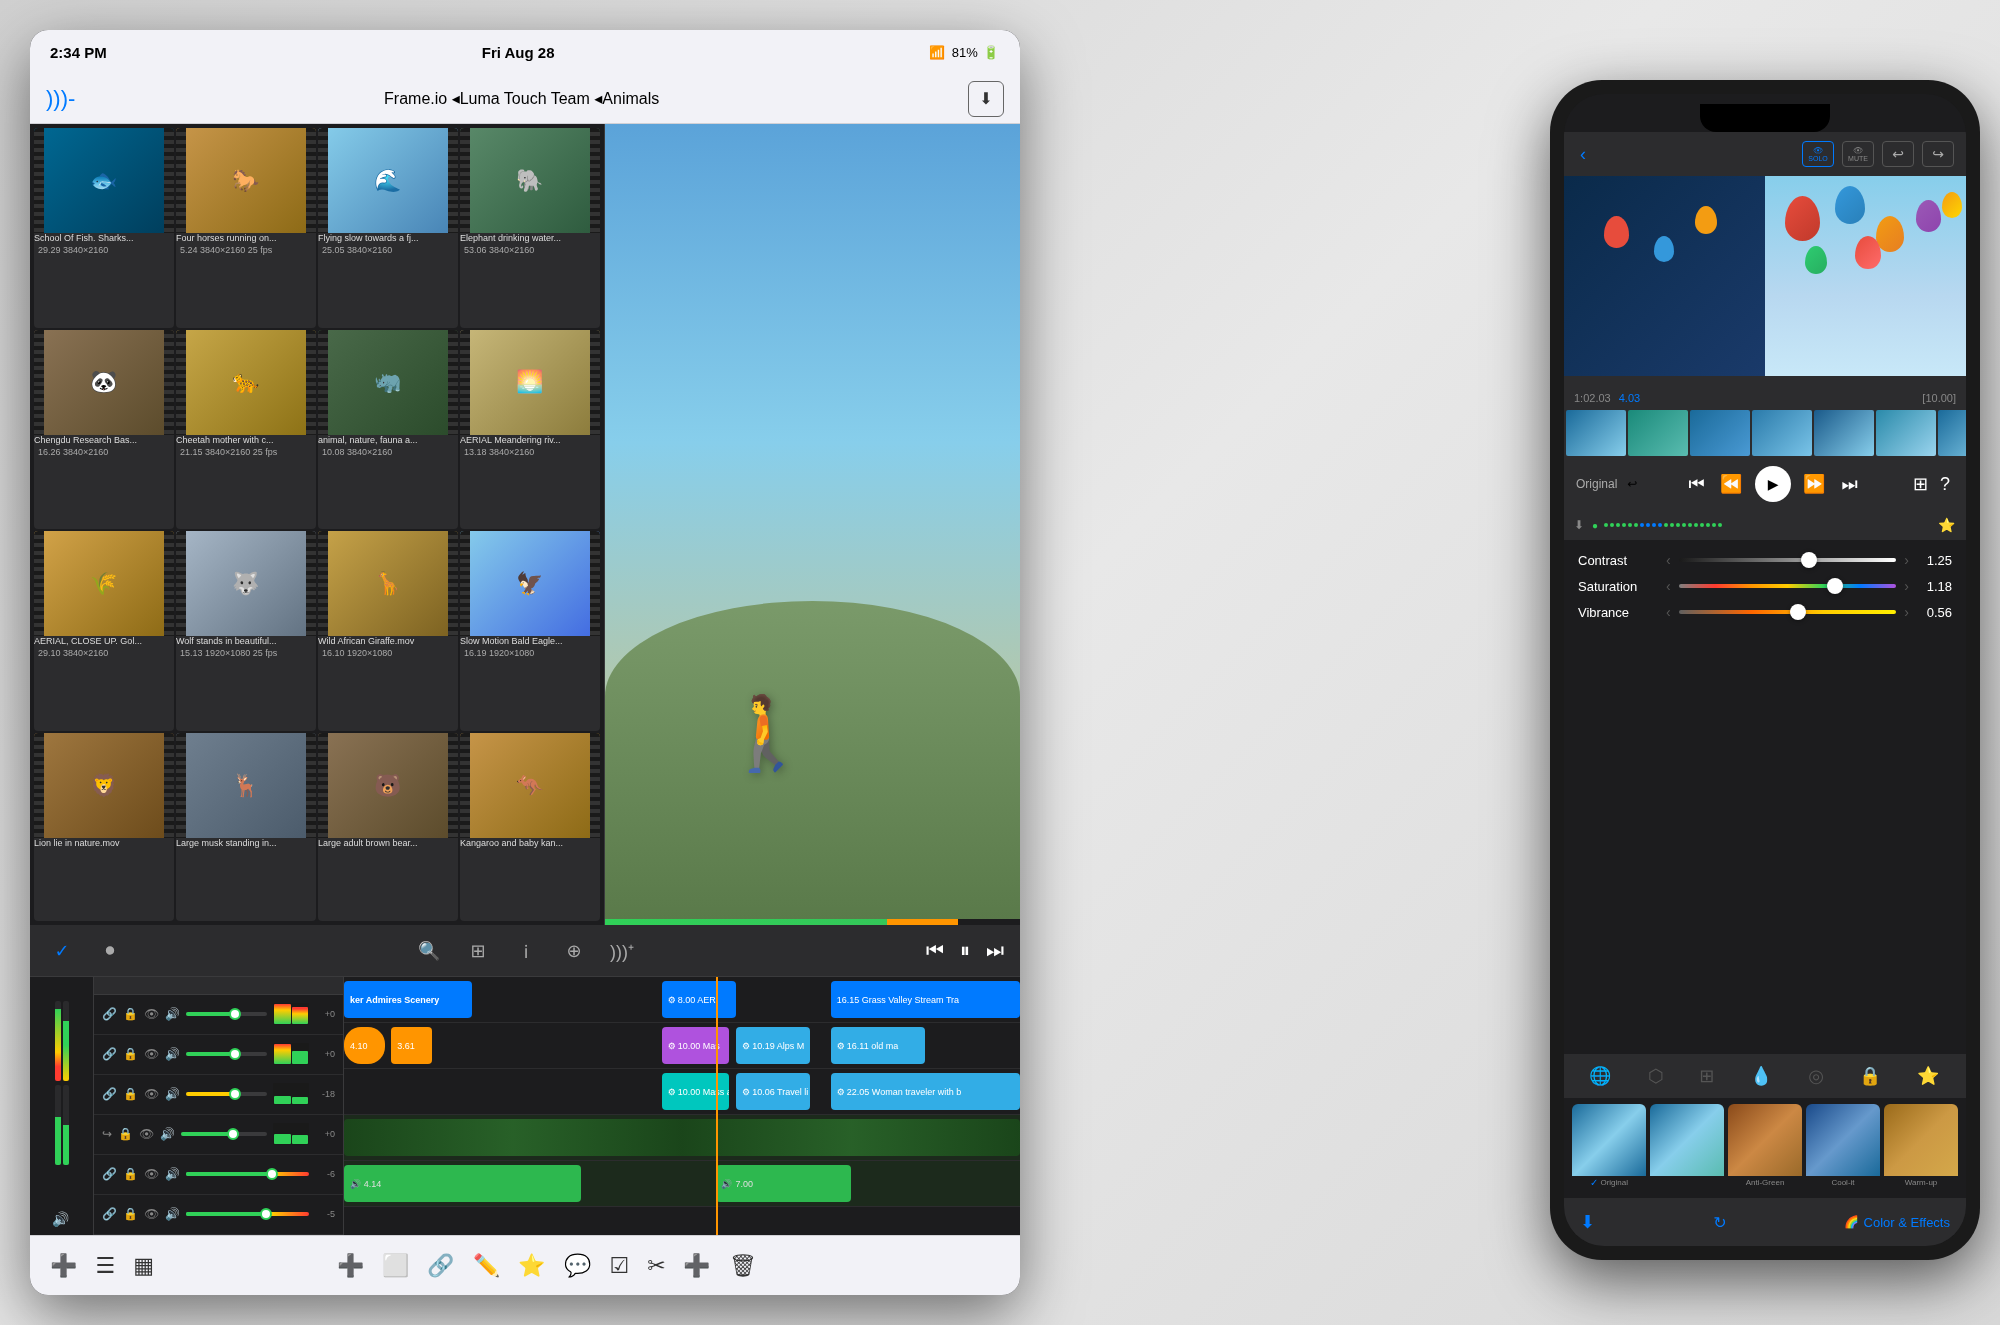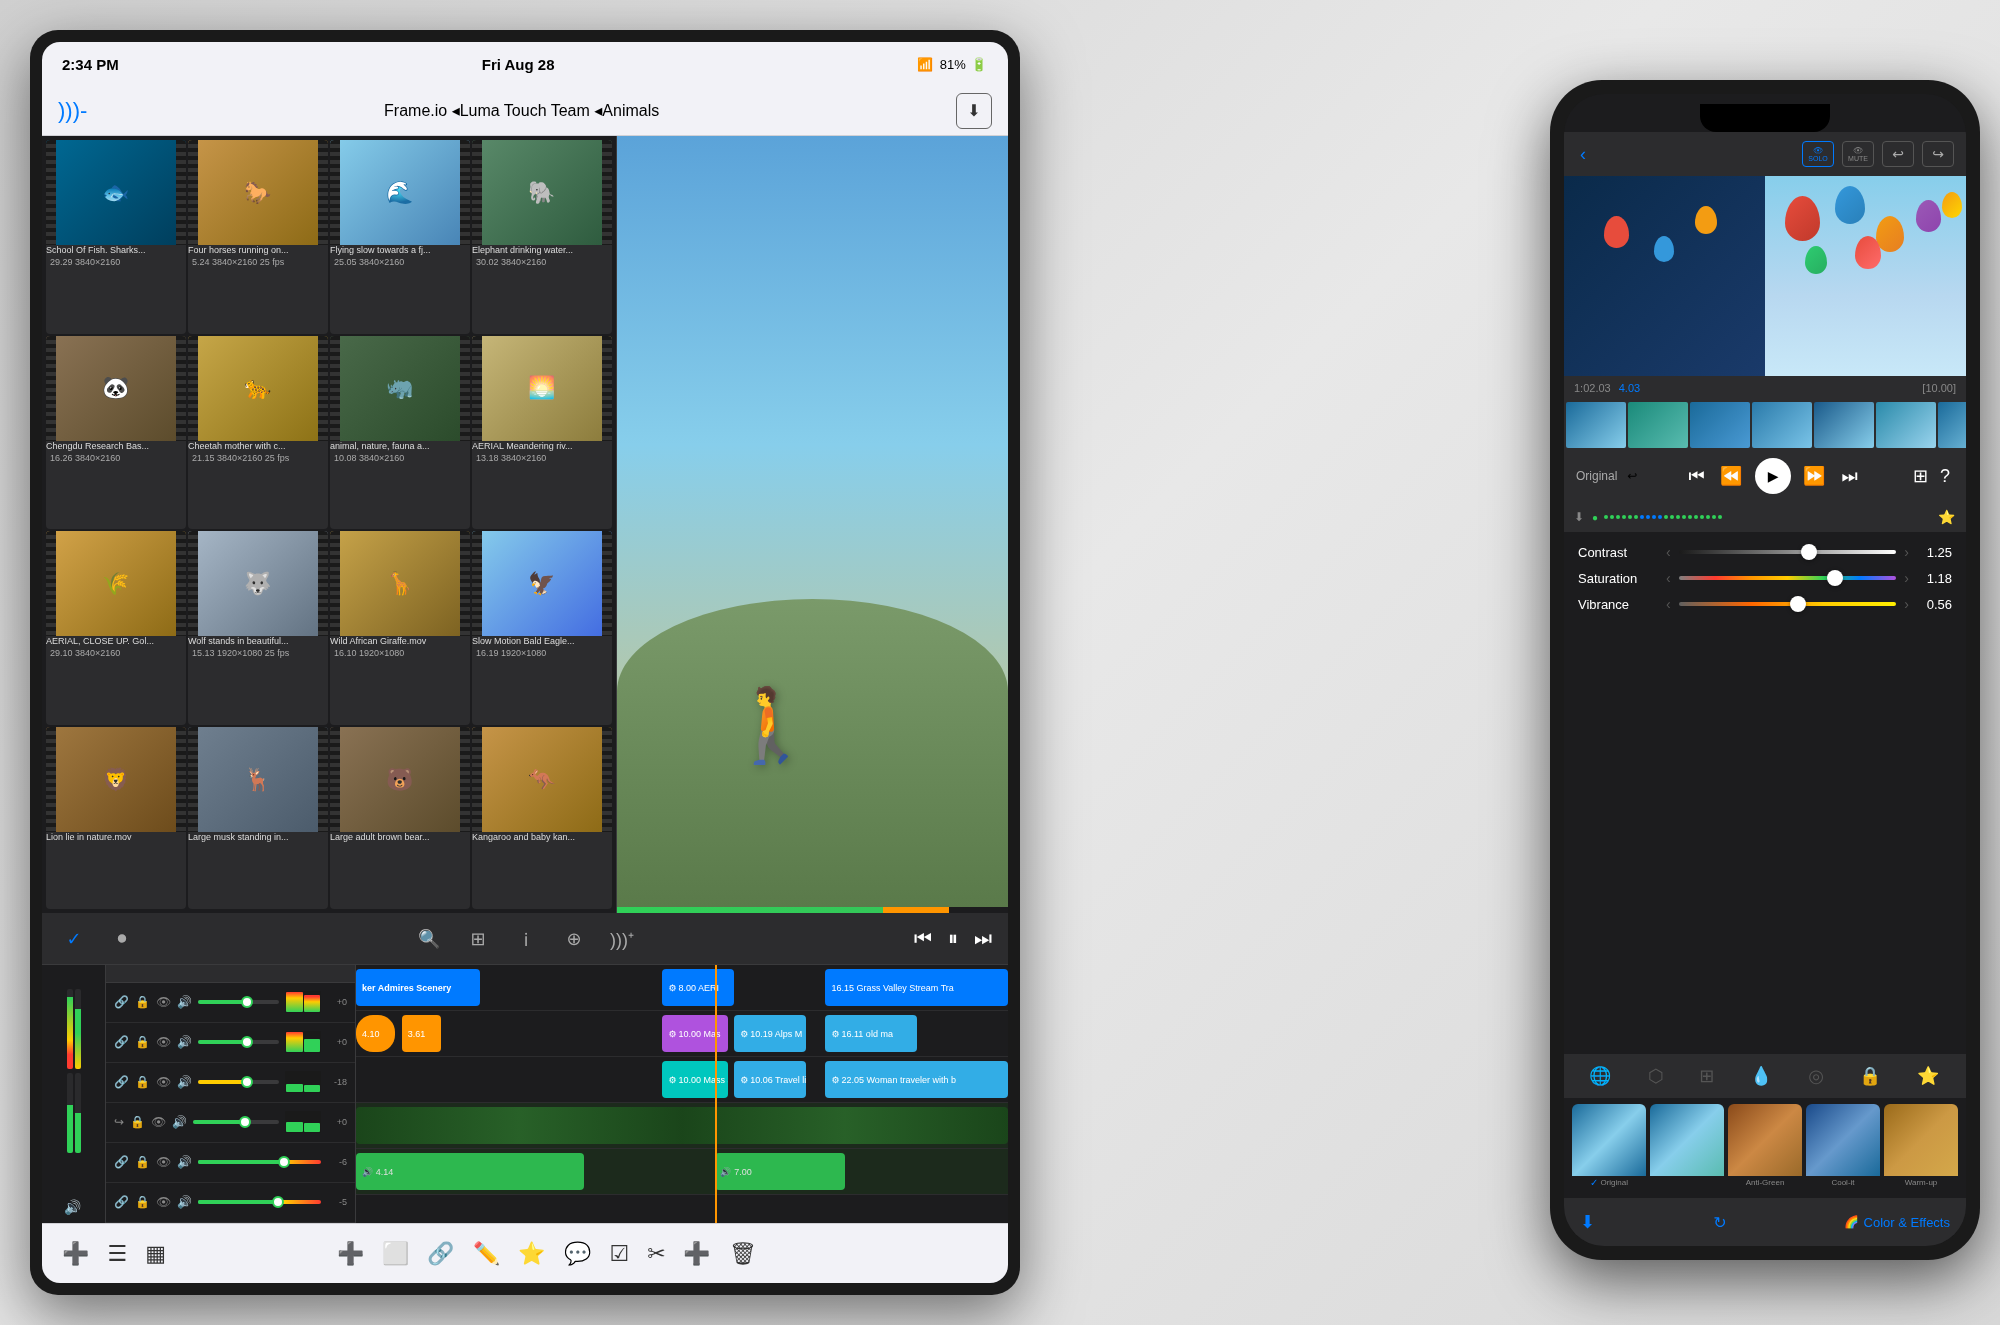--- a/index.html
+++ b/index.html
@@ -24,21 +24,20 @@
     
     .tablet {
       position: absolute;
       left: 30px;
       top: 30px;
       width: 990px;
       height: 1265px;
       background: #1a1a1a;
       border-radius: 28px;
       box-shadow: 0 20px 60px rgba(0,0,0,0.5);
-      padding: 12px;
     }
 
     .tablet-screen {
       width: 100%;
       height: 100%;
       background: #1c1c1e;
       border-radius: 18px;
       overflow: hidden;
       display: flex;
       flex-direction: column;
@@ -509,22 +508,22 @@
       background: linear-gradient(135deg, #1a6a9a 0%, #0a4a7a 50%, #87ceeb 100%);
       position: relative;
       overflow: hidden;
     }
 
     
     .phone-timecode {
       height: 24px;
       background: #2c2c2e;
       display: flex;
-      align-items: center;
-      padding: 0 10px;
+      align-items: flex-start;
+      padding: 16px 10px;
       gap: 8px;
       flex-shrink: 0;
     }
 
     .timecode-text {
       font-size: 11px;
       color: #888;
       font-variant-numeric: tabular-nums;
     }
 
@@ -840,21 +839,21 @@
             </div>
             <div class="media-item">
               <div class="media-thumb">
                 <div class="media-thumb-bg thumb-elephant">
                   <div class="film-strip-left"></div>
                   <div class="film-strip-right"></div>
                   <span style="font-size:22px">🐘</span>
                 </div>
               </div>
               <div class="media-title">Elephant drinking water...</div>
-              <div class="media-info">30.02  3840×2160</div>
+              <div class="media-info">53.06  3840×2160</div>
             </div>
 
             <div class="media-item">
               <div class="media-thumb">
                 <div class="media-thumb-bg thumb-chengdu">
                   <div class="film-strip-left"></div>
                   <div class="film-strip-right"></div>
                   <span style="font-size:22px">🐼</span>
                 </div>
               </div>

